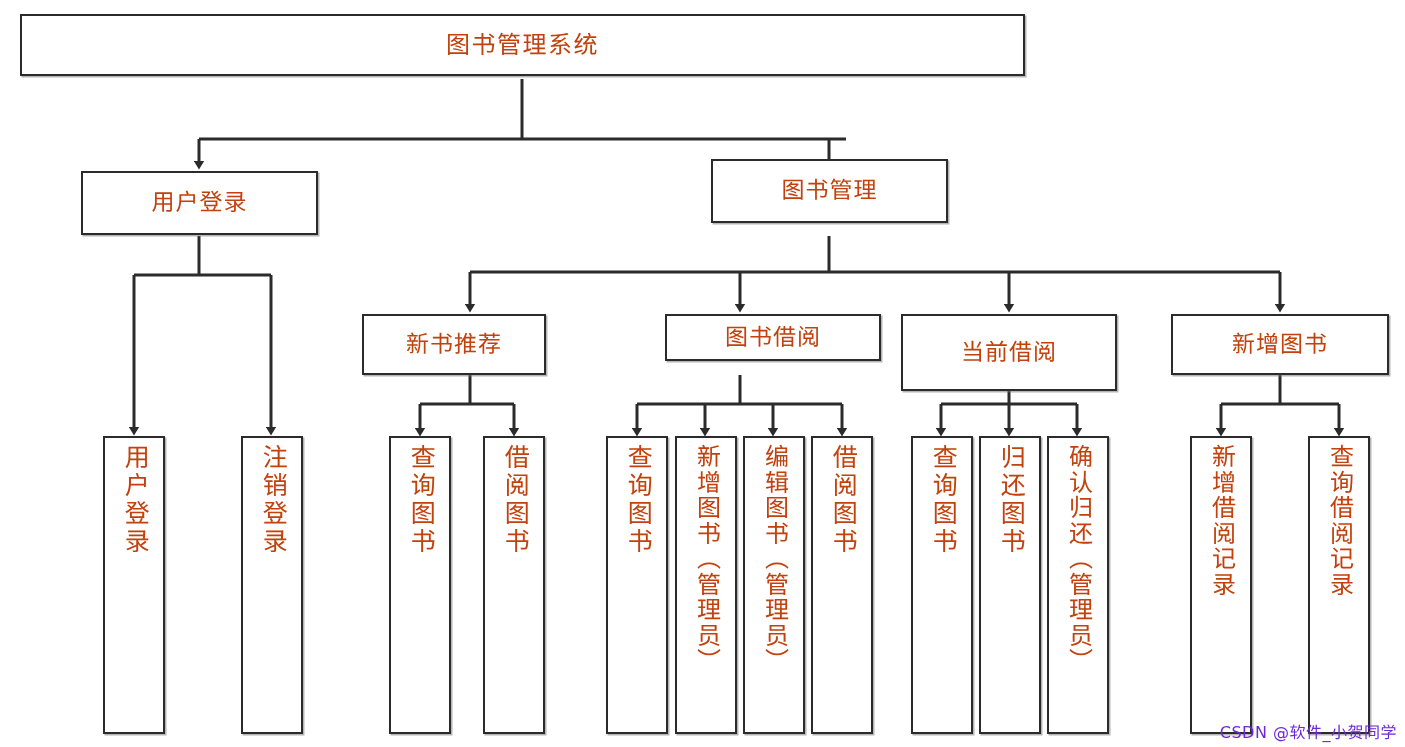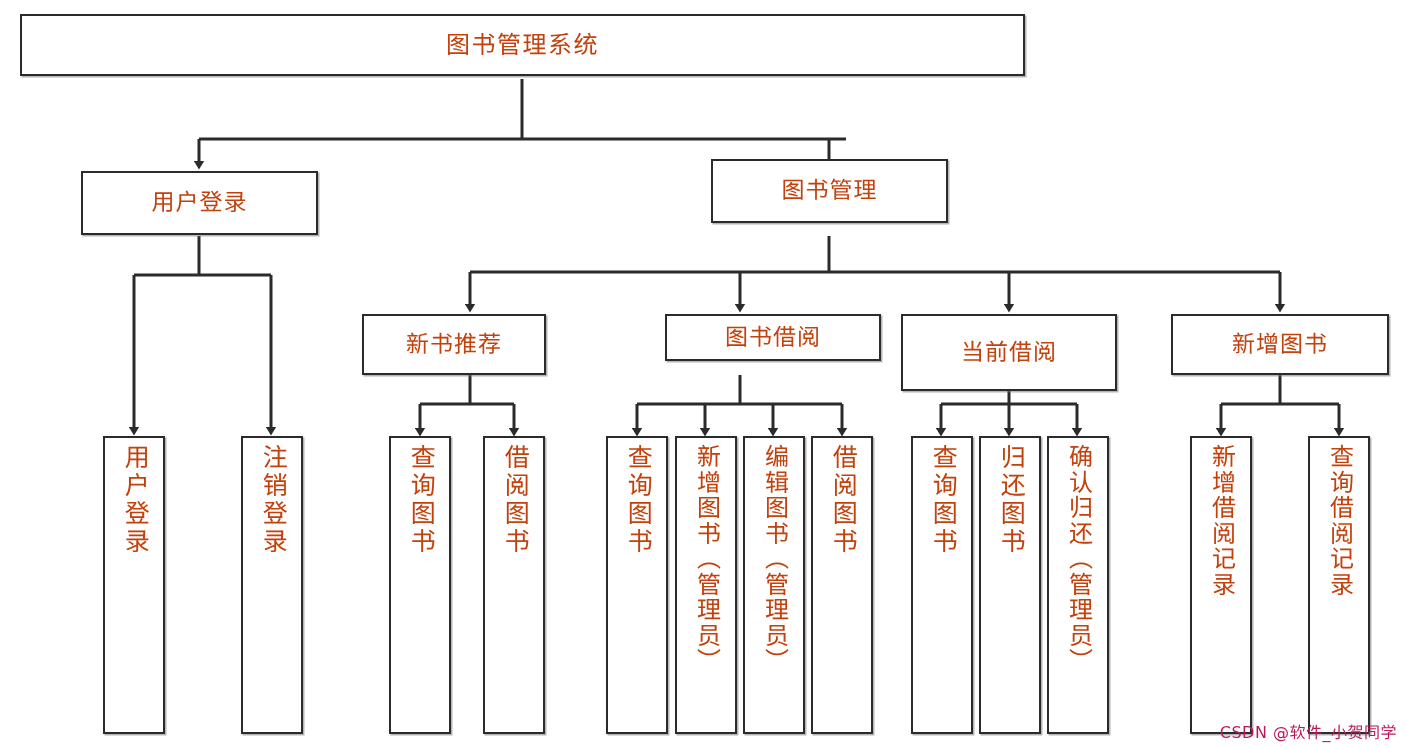--- a/index.html
+++ b/index.html
@@ -69,21 +69,21 @@
   }
   .node.vert.tall .label {
     font-size: 24px;
     letter-spacing: 1.5px;
   }
   #watermark {
     position: absolute;
     right: 8px;
     bottom: 4px;
     font-size: 16px;
-    color: #be185d;
+    color: #6d28d9;
     letter-spacing: 0.5px;
     z-index: 5;
     white-space: nowrap;
   }
 </style>
 </head>
 <body>
 
 <div id="diagram-root">
 

